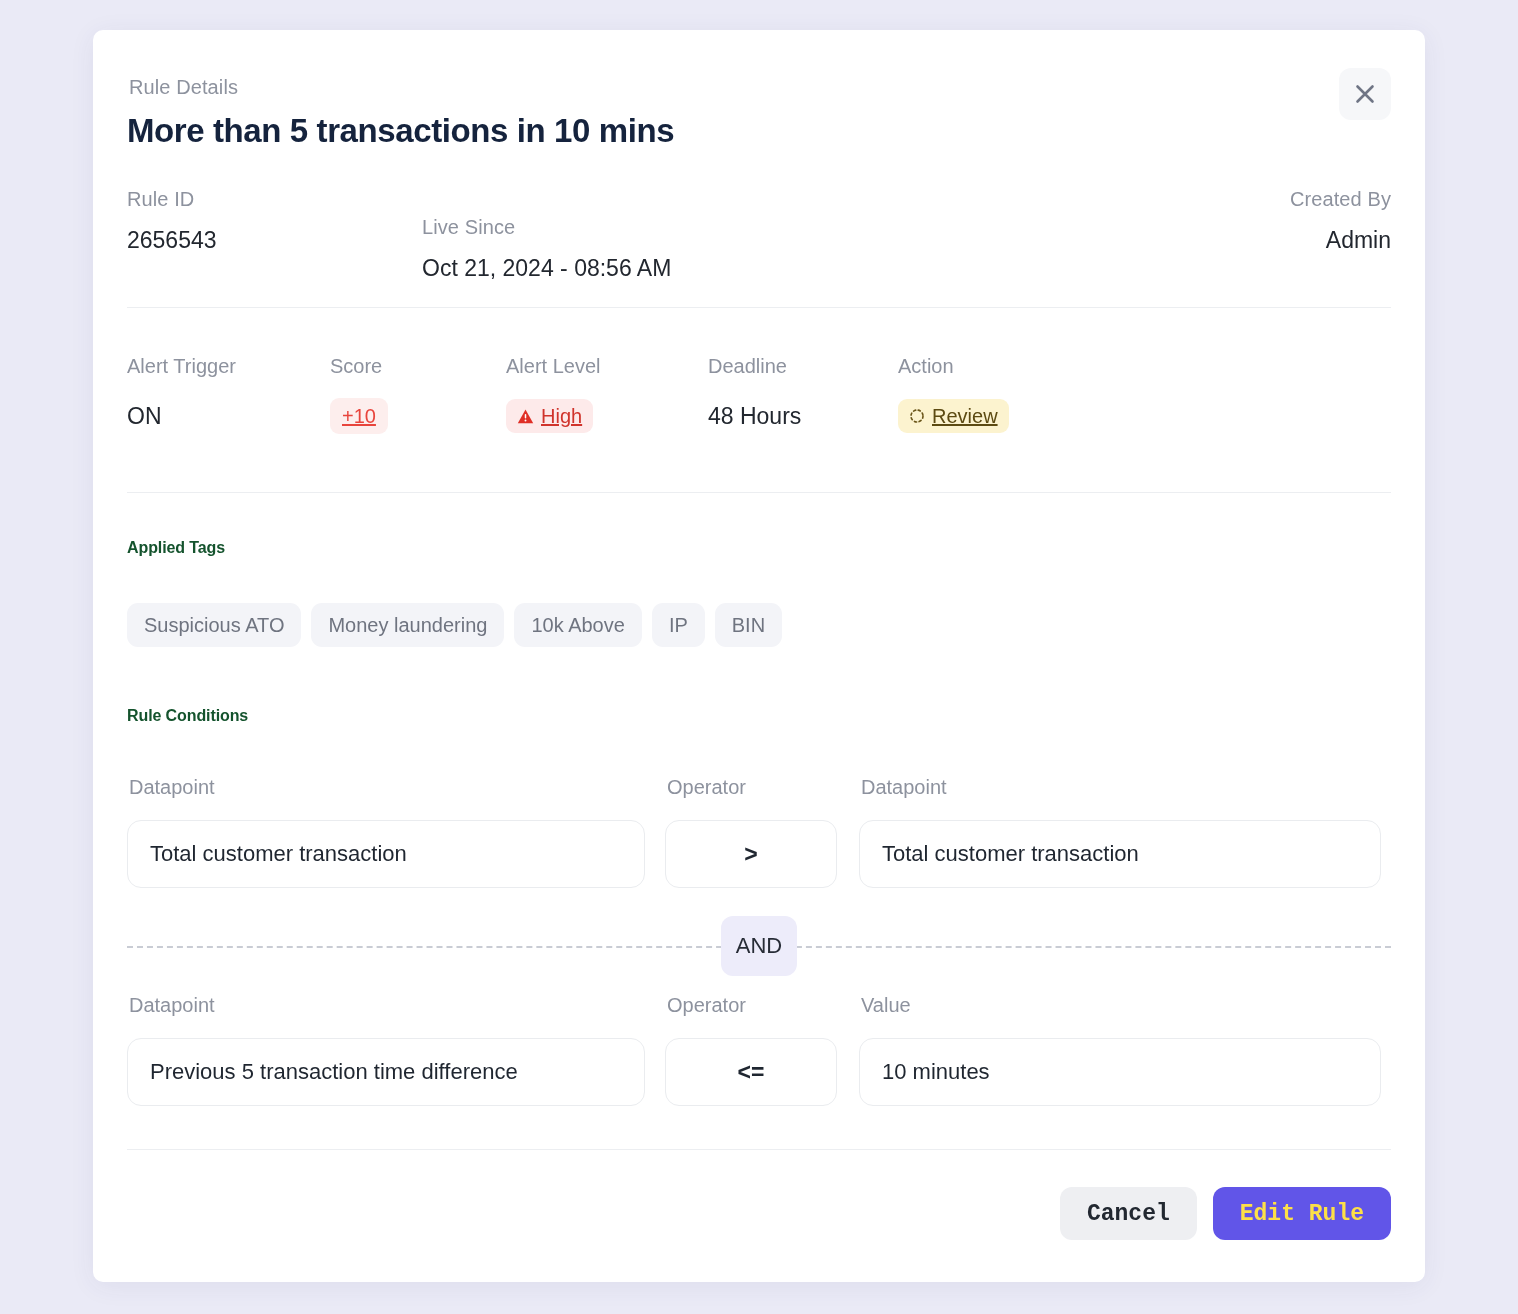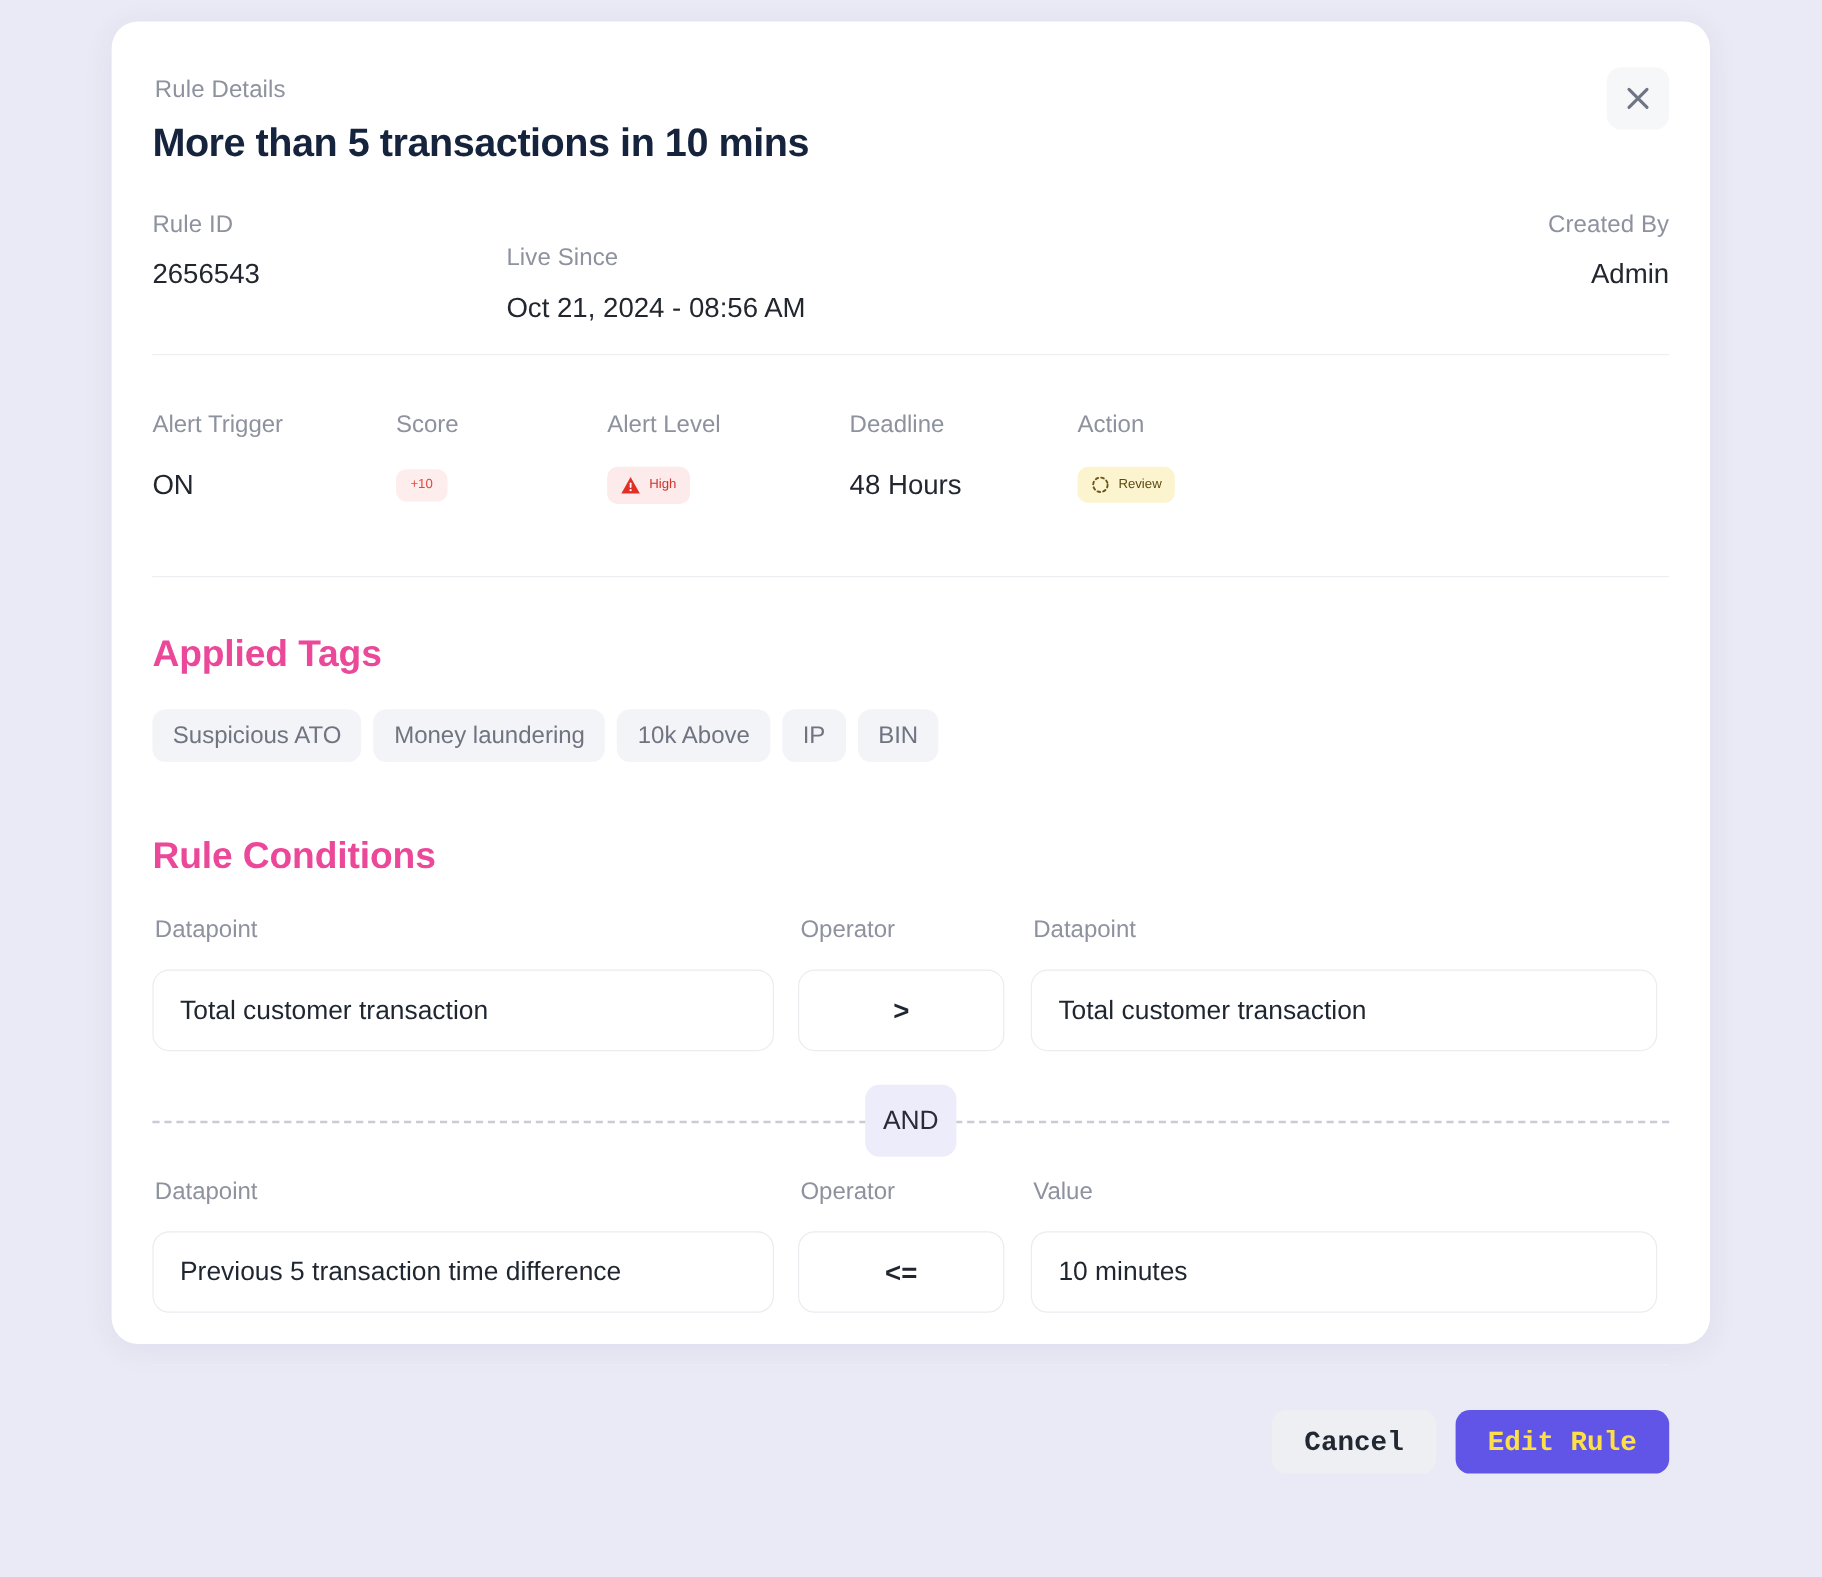--- a/index.html
+++ b/index.html
@@ -12,25 +12,25 @@
   }
   .page {
     position: relative;
     width: 1518px;
     height: 1314px;
     background: #eaeaf6;
   }
   .card {
     position: absolute;
     left: 93px;
-    top: 18px;
+    top: 30px;
     width: 1332px;
-    height: 1102px;
+    height: 1252px;
     background: #ffffff;
-    border-radius: 22px;
+    border-radius: 10px;
     box-shadow: 0 4px 26px rgba(60, 60, 110, 0.07);
     padding: 0;
   }
   .inner { position: relative; width: 100%; height: 100%; }
 
   
   .eyebrow {
     position: absolute;
     left: 36px; top: 46px;
     font-size: 20px;
@@ -122,37 +122,38 @@
   .attr-score { left: 203px; }
   .attr-level { left: 379px; }
   .attr-deadline { left: 581px; }
   .attr-action { left: 771px; }
 
   .badge {
     display: inline-flex;
     align-items: center;
     gap: 7px;
     border-radius: 9px;
-    font-size: 11px;
+    font-size: 20px;
     font-weight: 500;
     padding: 7px 11px;
     line-height: 1;
     white-space: nowrap;
+    text-decoration: underline;
   }
   .badge-score { background: #fdeeed; color: #e8443c; padding: 8px 12px; }
   .badge-level { background: #fdeaea; color: #d0342c; }
   .badge-action { background: #fcf3cf; color: #5c4a12; }
   .badge svg { display: block; flex: none; }
 
   
   .section-title {
     position: absolute;
-    font-size: 31px;
+    font-size: 16px;
     font-weight: bold;
-    color: #ec4899;
+    color: #14532d;
     letter-spacing: -.1px;
   }
   .tags-title { left: 34px; top: 509px; }
   .tags-wrap {
     position: absolute;
     left: 34px; top: 573px;
     display: flex;
     gap: 10px;
   }
   .tag {

